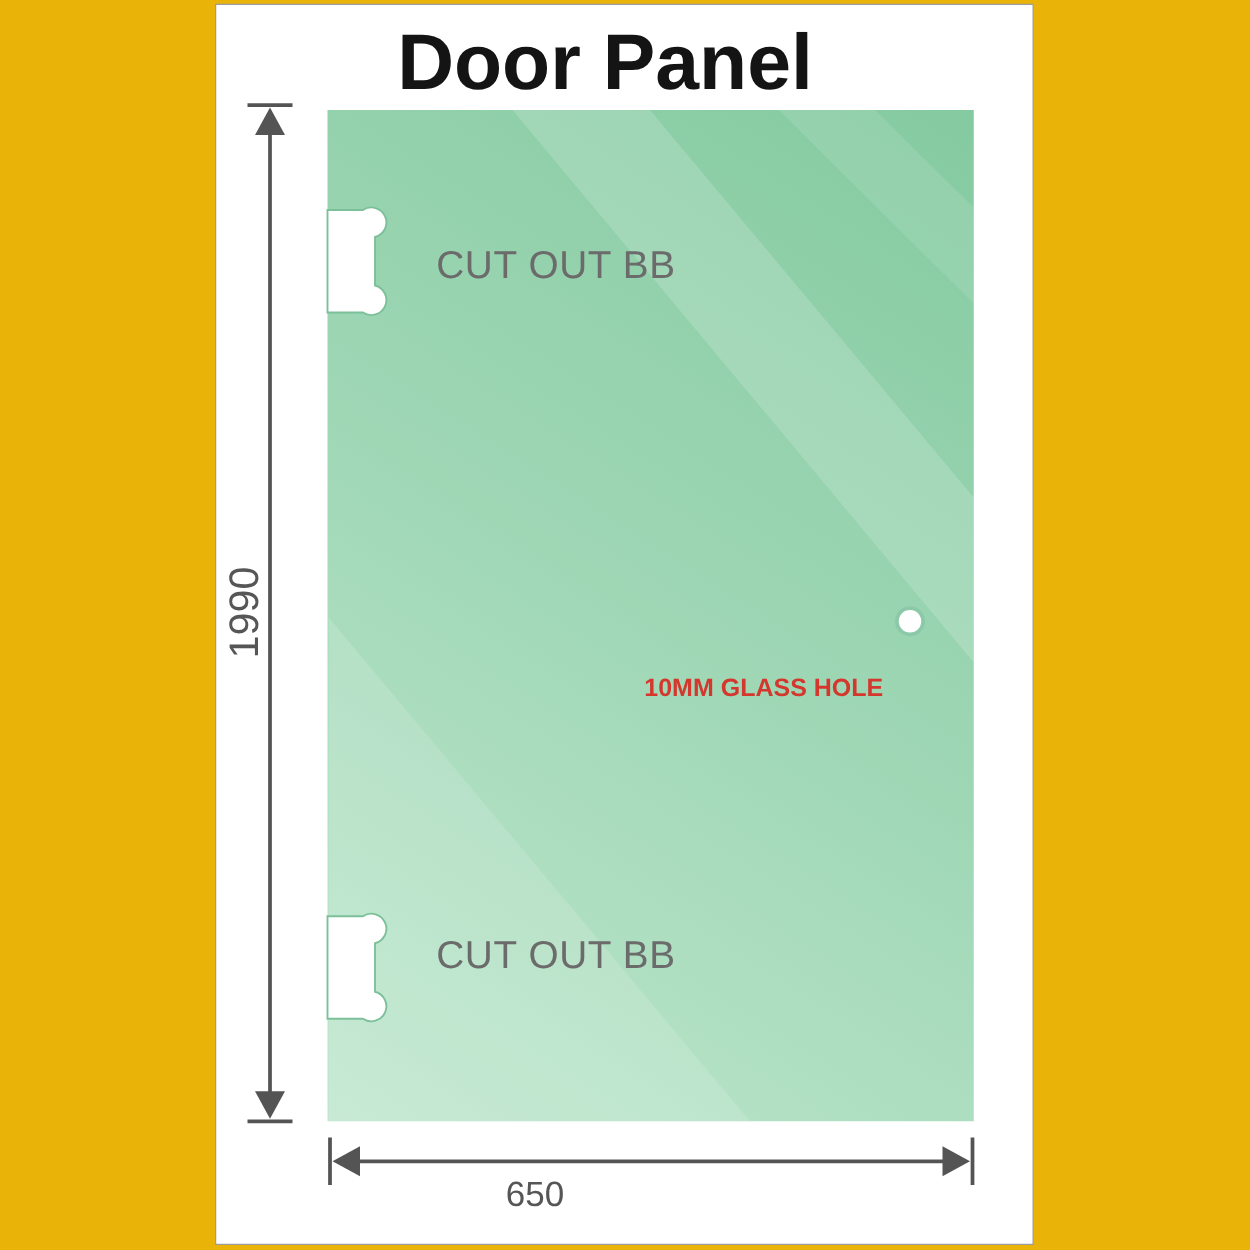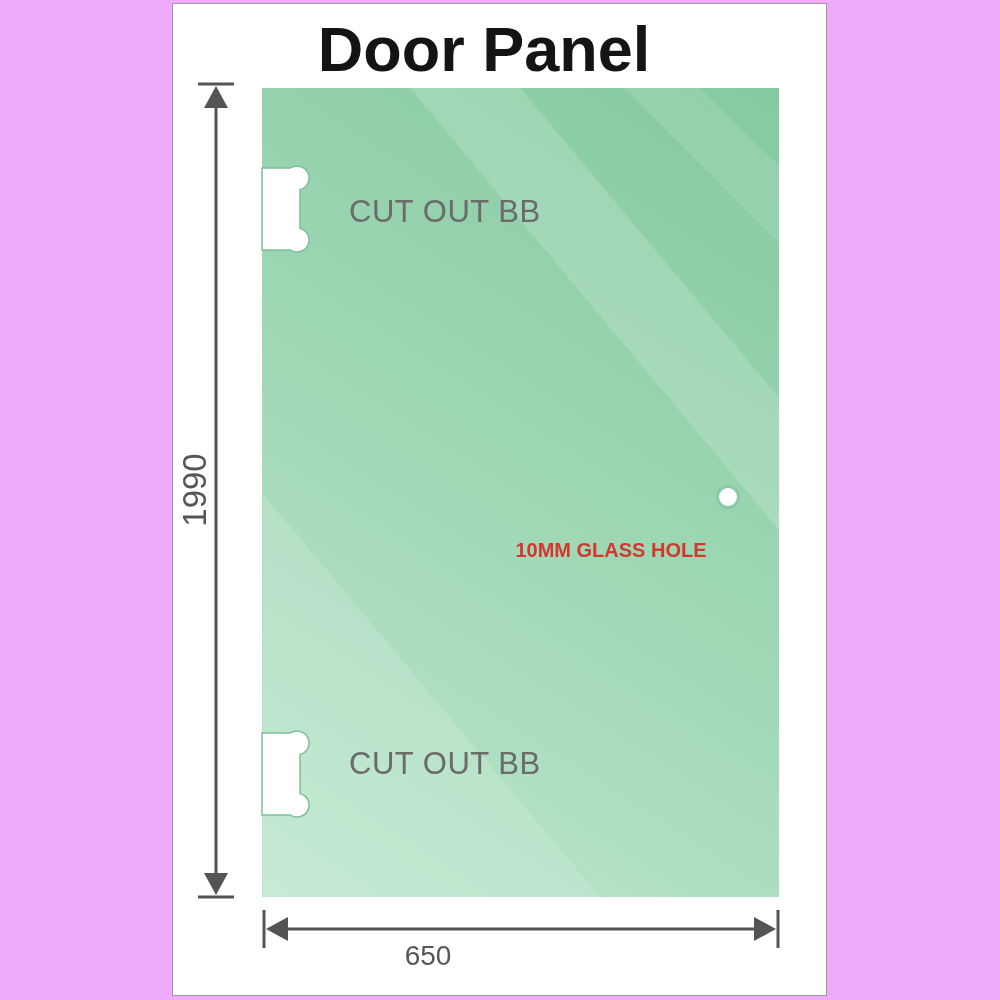--- a/index.html
+++ b/index.html
@@ -1,20 +1,20 @@
 <!DOCTYPE html>
 <html><head>
 <meta charset="utf-8">
 <style>
   html, body { margin: 0; padding: 0; background: #ffffff; }
   .stage {
     position: relative;
     width: 1000px;
     height: 1000px;
-    background: #f0abfc;
+    background: #eab308;
     font-family: "Liberation Sans", sans-serif;
   }
   svg { display: block; }
   .title-text {
     font-family: "Liberation Sans", sans-serif;
     font-size: 63px;
     font-weight: 700;
   }
   .cutout-label {
     font-family: "Liberation Sans", sans-serif;

